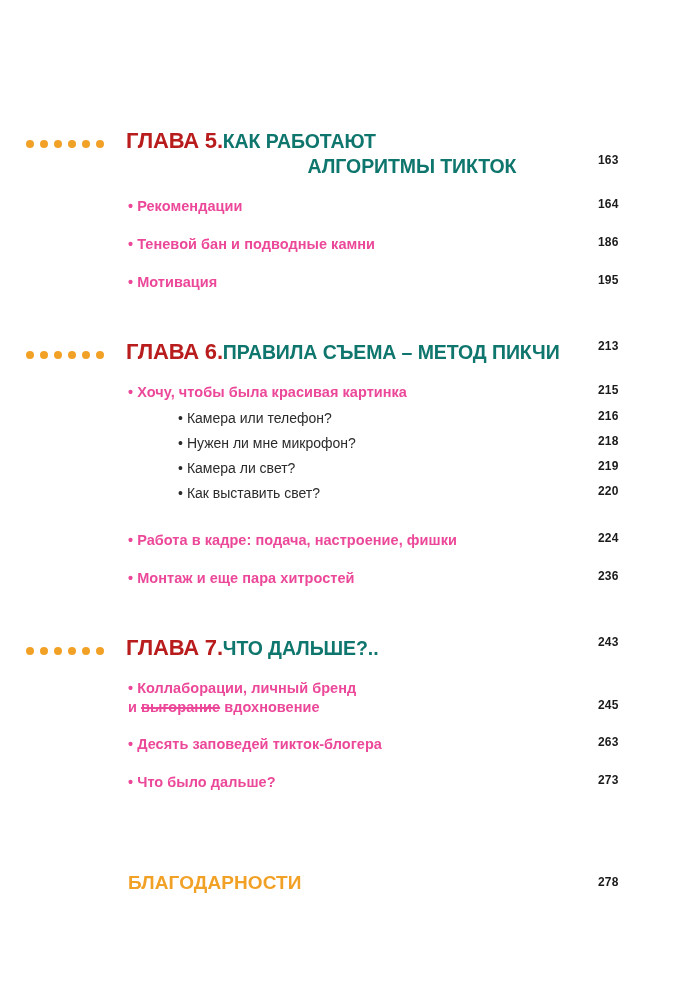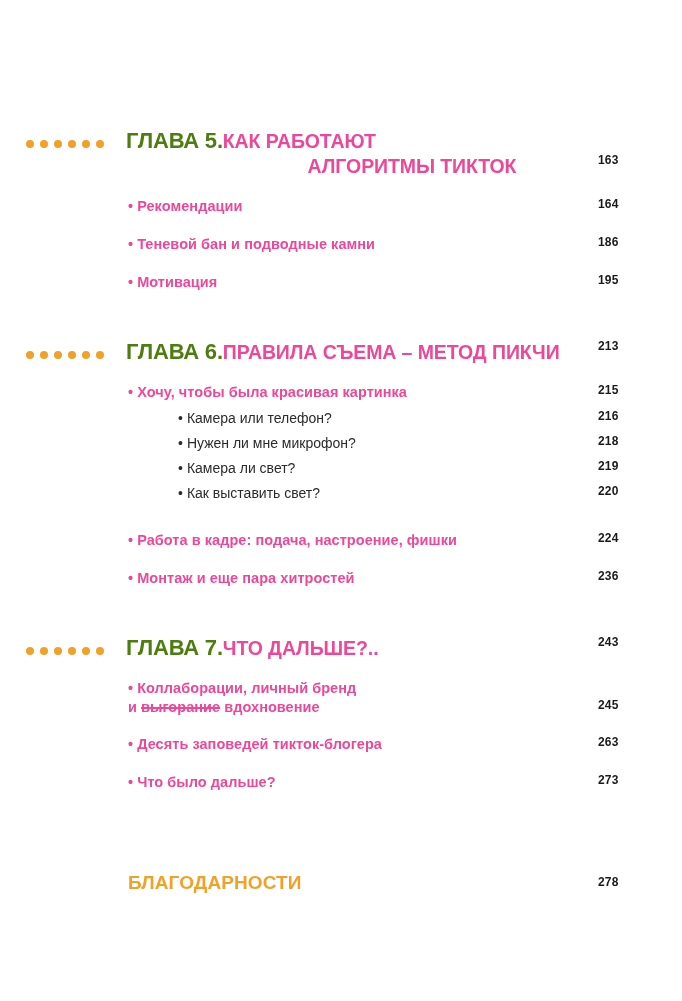--- a/index.html
+++ b/index.html
@@ -65,25 +65,25 @@
   .chapter-title {
     font-size: 19.5px;
     font-weight: bold;
     line-height: 25px;
     letter-spacing: -0.1px;
     color: #262626;
     text-transform: uppercase;
     white-space: pre-line;
   }
   .chapter-num {
-    color: #4d7c0f;
+    color: #b91c1c;
     font-size: 22px;
     letter-spacing: -0.2px;
   }
-  .chapter-rest { color: #ec4899; }
+  .chapter-rest { color: #0f766e; }
 
   
   .title-line2 {
     display: block;
     padding-left: 106px;
     text-align: center;
   }
 
   
   .pnum {

